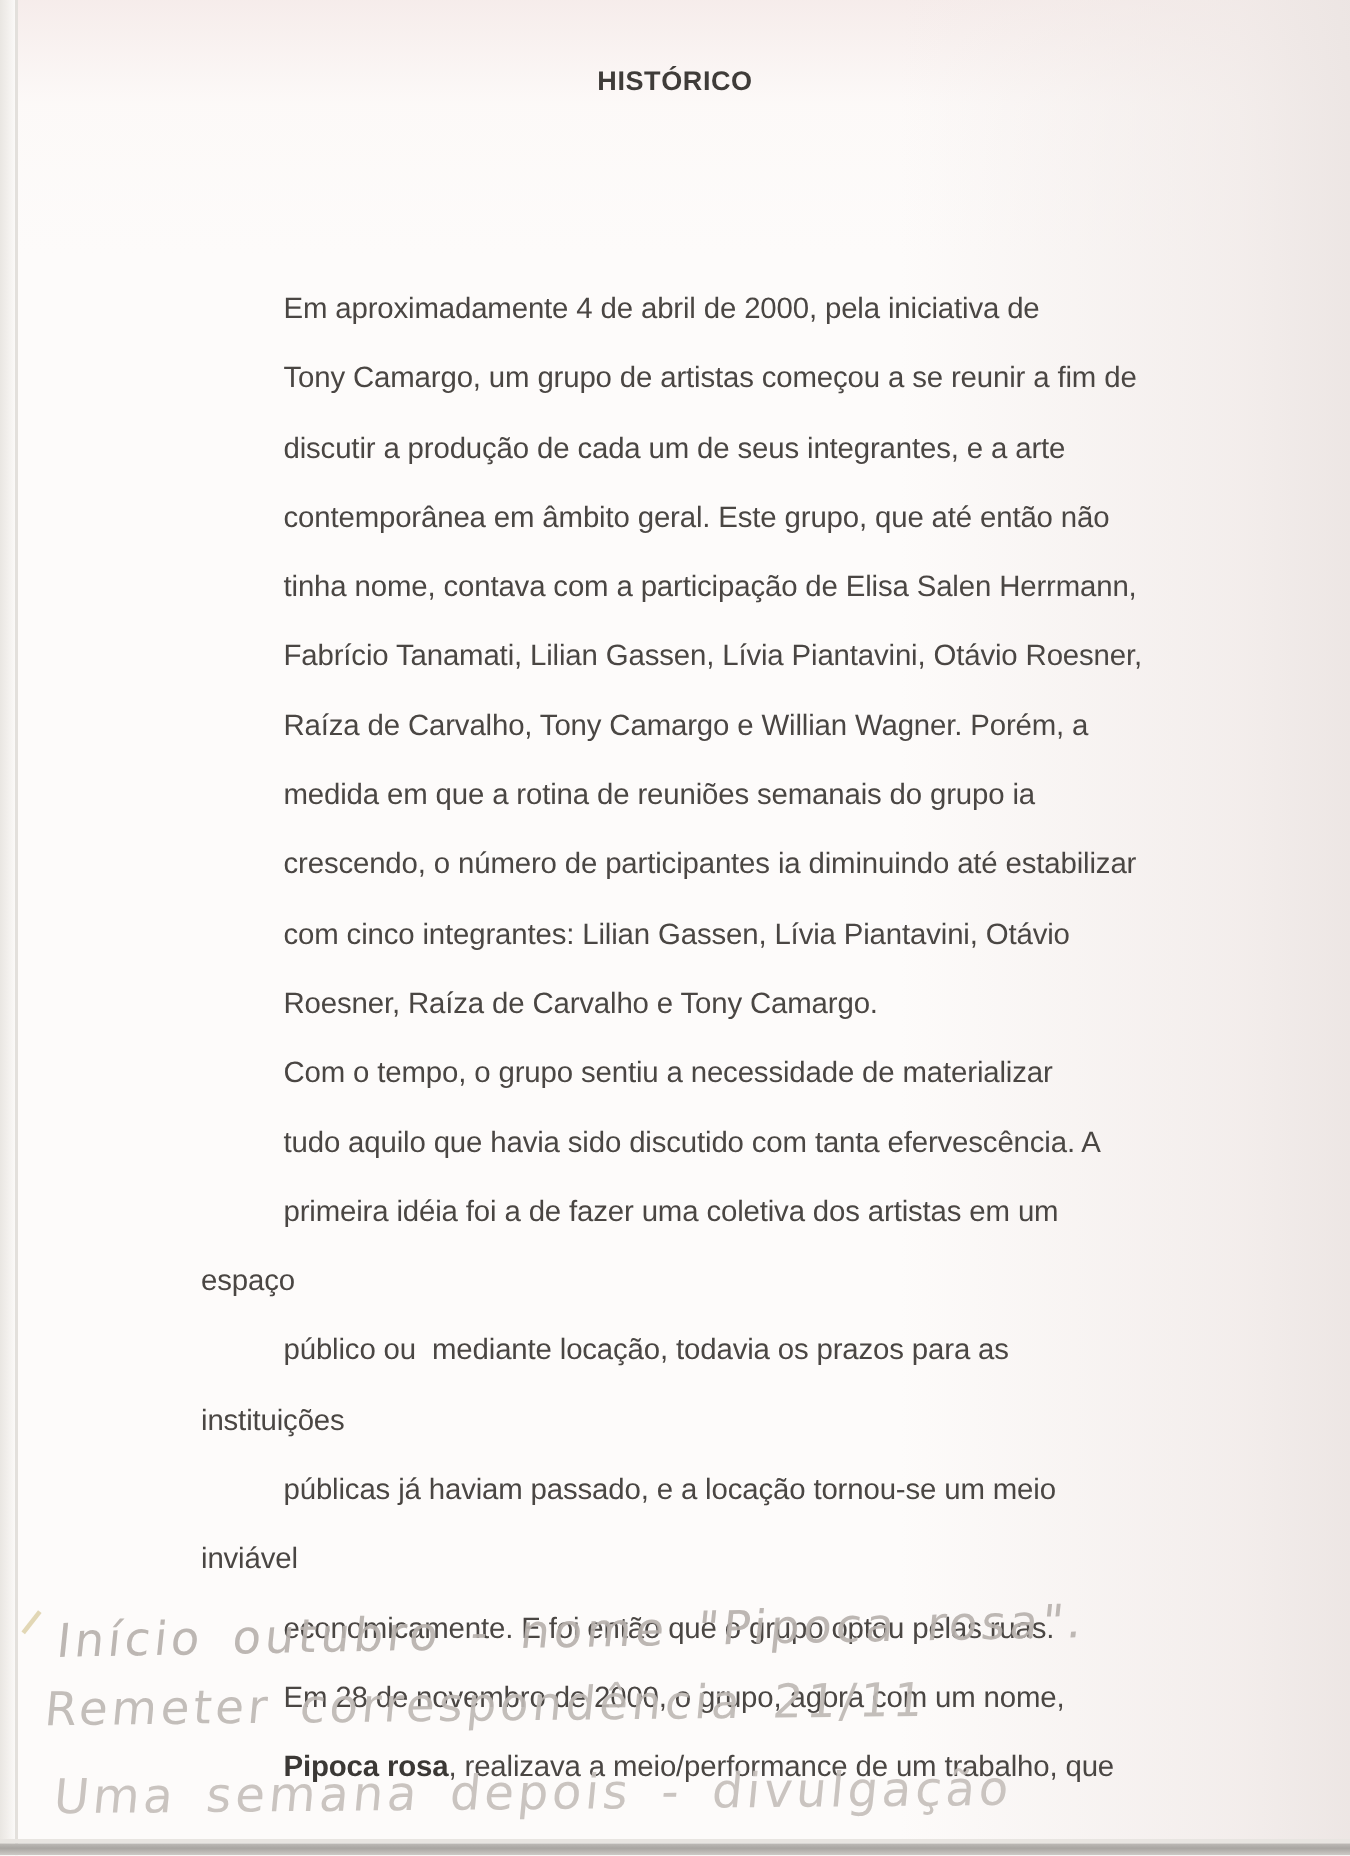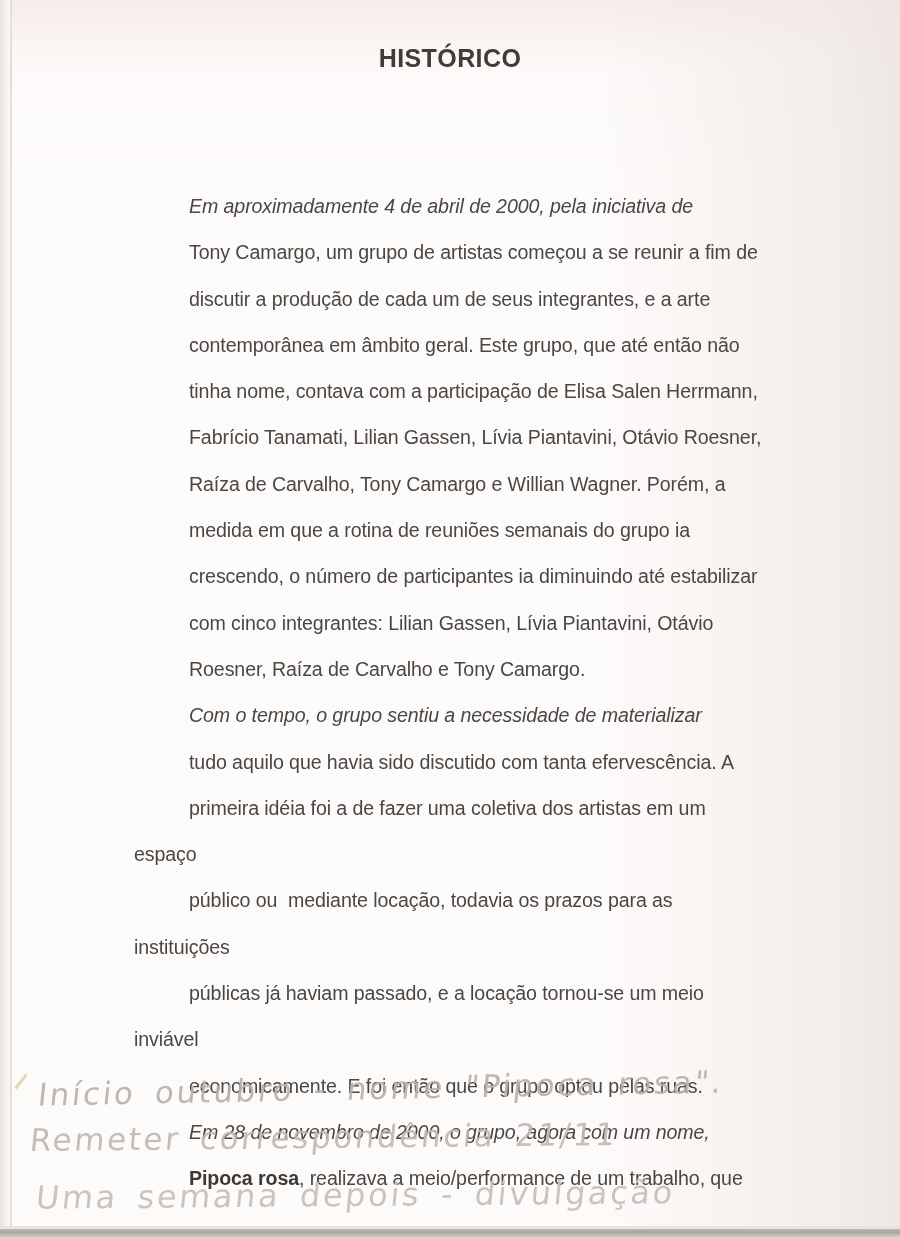--- a/index.html
+++ b/index.html
@@ -71,21 +71,21 @@
     pointer-events: none;
   }
 
   
   .doc-title {
     position: absolute;
     top: 44px;
     left: 0;
     width: 900px;
     text-align: center;
-    font-size: 25px;
+    font-size: 18px;
     font-weight: bold;
     letter-spacing: 0.4px;
     color: #3f3c39;
   }
 
   .typed-body {
     position: absolute;
     top: 183px;
     left: 134px;
     width: 632px;
@@ -97,21 +97,20 @@
   .typed-body p {
     margin: 0;
     text-indent: 55px;
     white-space: pre-wrap;
   }
   .typed-body .ln {
     display: block;
   }
   .typed-body .ln.ind {
     text-indent: 55px;
-    font-style: italic;
   }
   .bold-name {
     font-weight: bold;
     color: #3b3835;
   }
 
   
   .hand-layer {
     position: absolute;
     left: 0; top: 0;

